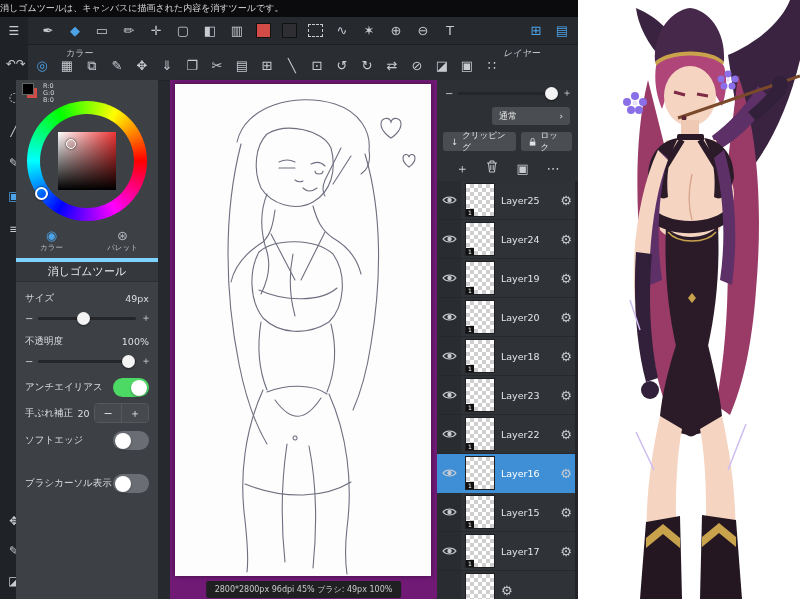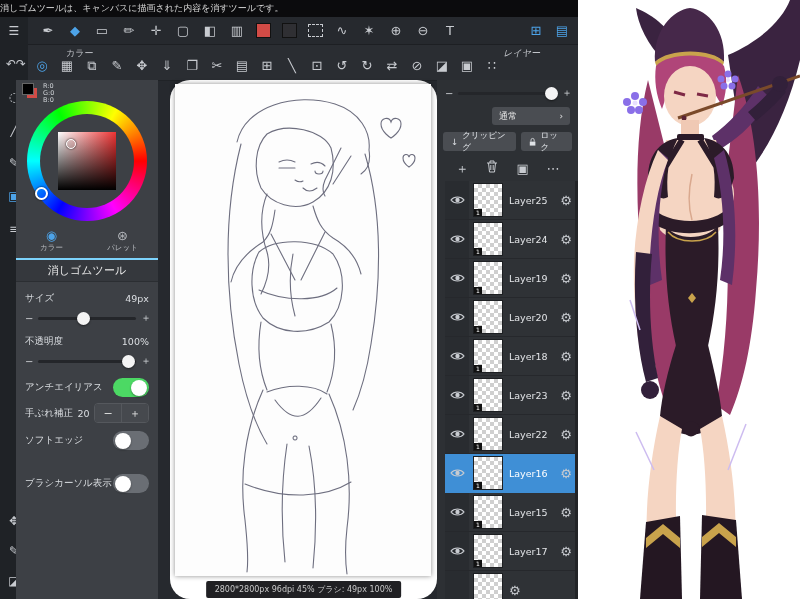--- a/index.html
+++ b/index.html
@@ -40,54 +40,54 @@
   .wheel::after{content:"";position:absolute;left:13px;top:13px;width:94px;height:94px;border-radius:50%;background:#3d4045;}
   .svbox{position:absolute;left:31px;top:31px;width:58px;height:58px;z-index:2;
          background:linear-gradient(to top,#000 0%,rgba(0,0,0,0) 100%),linear-gradient(to right,#fff,#e33);}
   .hue-cursor{position:absolute;left:8px;top:86px;width:9px;height:9px;border:2px solid #fff;border-radius:50%;z-index:3;box-shadow:0 0 2px #000;}
   .sv-cursor{position:absolute;left:8px;top:7px;width:8px;height:8px;border:1.5px solid #fff;border-radius:50%;box-shadow:0 0 2px #000;}
   .ctabs{position:absolute;left:0;top:146px;width:100%;height:30px;display:flex;}
   .ctab{flex:1;display:flex;flex-direction:column;align-items:center;justify-content:center;gap:1px;font-size:7.5px;color:#b9bcc1;}
   .ctab .tabicon{font-size:13px;line-height:13px;}
   .ctab.active .tabicon{color:#4da3e8;}
   .tooltitle{position:absolute;left:0;top:178px;width:100%;height:24px;background:#35383d;
-             border-top:2px solid #7dd3fc;border-bottom:1px solid #2b2e32;display:flex;align-items:center;justify-content:center;
+             border-top:4px solid #7dd3fc;border-bottom:1px solid #2b2e32;display:flex;align-items:center;justify-content:center;
              font-size:11px;color:#ececec;box-sizing:border-box;}
   .settings{position:absolute;left:0;top:204px;width:100%;box-sizing:border-box;padding:8px 9px;color:#dcdfe3;font-size:9.5px;}
   .srow{display:flex;align-items:center;justify-content:space-between;margin-bottom:6px;}
   .sliderrow{display:flex;align-items:center;gap:5px;margin-bottom:10px;}
   .pm{color:#cfd2d6;font-size:10px;width:8px;text-align:center;}
   .slider{position:relative;flex:1;height:3px;background:#24262a;border-radius:2px;}
   .knob{position:absolute;top:-5px;width:13px;height:13px;border-radius:50%;background:#f4f4f4;box-shadow:0 1px 2px rgba(0,0,0,.5);}
   .toggle{width:36px;height:19px;border-radius:10px;position:relative;flex:0 0 auto;}
   .toggle .tknob{position:absolute;top:1.5px;width:16px;height:16px;border-radius:50%;background:#fff;box-shadow:0 1px 2px rgba(0,0,0,.4);}
   .toggle.on{background:#4cd964;}
   .toggle.on .tknob{right:2px;}
   .toggle.off{background:#6a6e74;}
   .toggle.off .tknob{left:2px;}
   .stepper{display:flex;border-radius:4px;overflow:hidden;border:1px solid #55585d;}
   .stepper span{width:26px;height:18px;display:flex;align-items:center;justify-content:center;background:#46494e;color:#e2e2e2;font-size:11px;}
   .stepper span:first-child{border-right:1px solid #55585d;}
   
-  .canvasarea{position:absolute;left:170px;top:80px;width:267px;height:519px;background:#ffffff;border-radius:20px;}
+  .canvasarea{position:absolute;left:170px;top:80px;width:267px;height:519px;background:#701a75;}
   .canvas{position:absolute;left:5px;top:4px;width:256px;height:492px;background:#fdfdfd;box-shadow:0 0 5px rgba(0,0,0,.45);}
   .statusbubble{position:absolute;left:50%;bottom:1px;transform:translateX(-50%);background:#202023;color:#c9c9c9;
                 font-size:8px;padding:3px 9px;border-radius:2px;white-space:nowrap;}
   
   .layerpanel{position:absolute;left:437px;top:80px;width:141px;height:519px;background:#2d3034;display:flex;flex-direction:column;}
   .lsliderrow{display:flex;align-items:center;gap:5px;padding:6px 8px 4px 8px;}
   .blendrow{display:flex;justify-content:flex-end;padding:3px 8px;}
   .blendbtn{width:78px;height:18px;background:#4a4d52;border-radius:3px;color:#e6e6e6;font-size:9px;
             display:flex;align-items:center;justify-content:space-between;padding:0 7px;box-sizing:border-box;}
   .cliprow{display:flex;gap:5px;padding:4px 6px;justify-content:center;}
   .chipbtn{height:19px;background:#4a4d52;border-radius:3px;color:#dfe2e6;font-size:8.5px;display:flex;
            align-items:center;gap:4px;padding:0 8px;}
   .ltools{display:flex;align-items:center;justify-content:space-around;padding:5px 10px 4px 10px;}
   .listheader{background:#55585d;color:#e8eaec;font-size:8.5px;padding:2px 6px;}
-  .layerlist{flex:1;overflow:hidden;position:relative;padding-left:8px;}
+  .layerlist{flex:1;overflow:hidden;position:relative;}
   .layer-row{height:38px;display:flex;align-items:center;border-bottom:1px solid #26282c;background:#2f3236;}
   .layer-row.selected{background:#3f8fd6;border-bottom-color:#3f8fd6;}
   .eyecell{width:24px;align-self:stretch;display:flex;align-items:center;justify-content:center;background:#292c30;}
   .layer-row.selected .eyecell{background:transparent;}
   .thumb{width:28px;height:32px;margin:0 6px 0 4px;position:relative;border:1px solid #1d1f22;}
   .checker{background-color:#fff;
     background-image:linear-gradient(45deg,#cfcfcf 25%,transparent 25%,transparent 75%,#cfcfcf 75%),
                      linear-gradient(45deg,#cfcfcf 25%,transparent 25%,transparent 75%,#cfcfcf 75%);
     background-size:8px 8px;background-position:0 0,4px 4px;}
   .badge{position:absolute;left:0;bottom:0;background:#111;color:#fff;font-size:6px;line-height:7px;padding:0 2px;}

